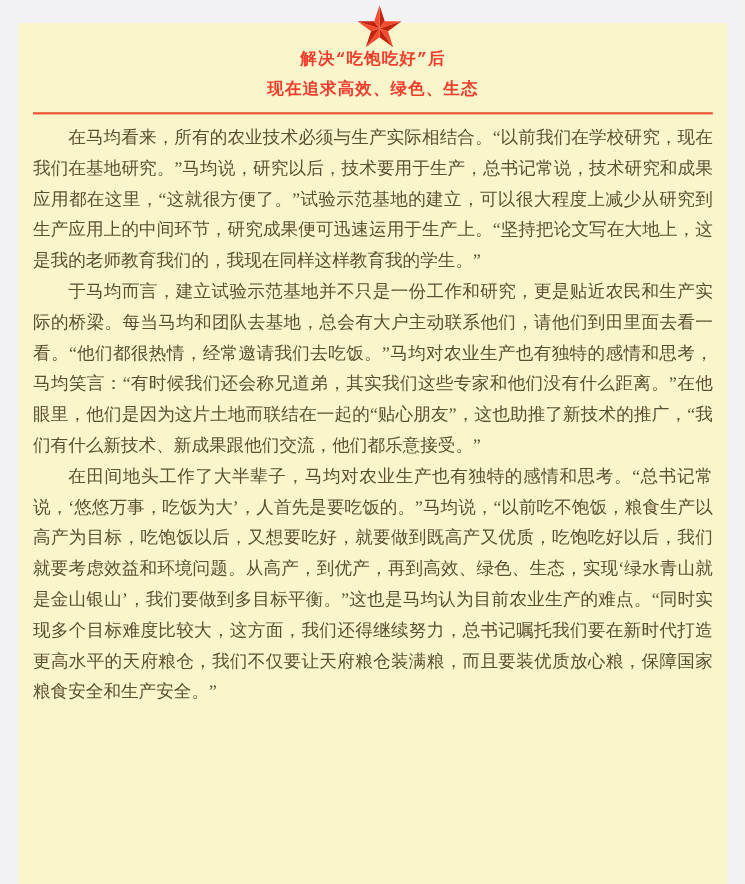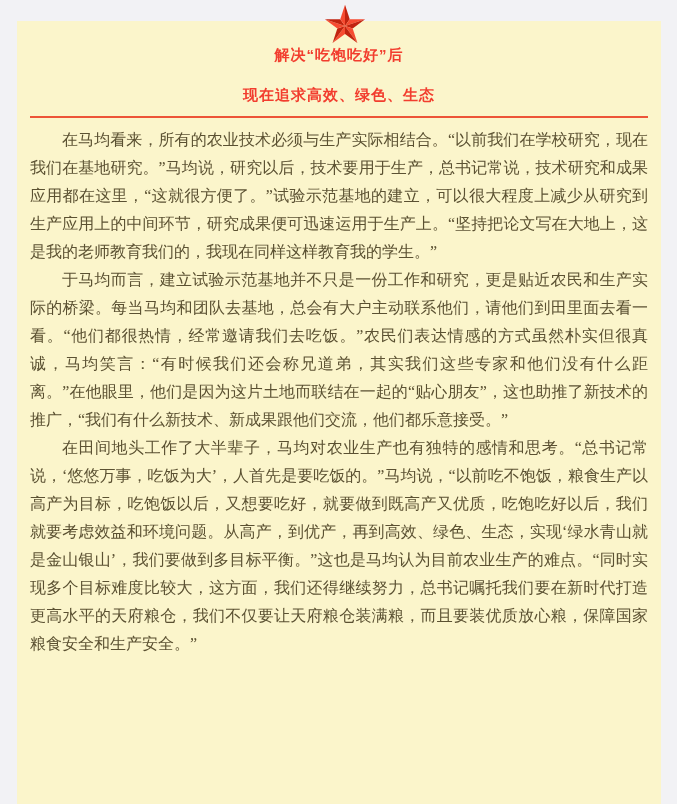--- a/index.html
+++ b/index.html
@@ -33,22 +33,22 @@
   .star svg { display: block; width: 46px; height: 44px; }
   .title {
     font-family: "Liberation Sans", "DejaVu Sans", sans-serif;
     font-size: 15px;
     font-weight: bold;
     color: #f23d2e;
     text-align: center;
     line-height: 16px;
     letter-spacing: 1px;
   }
-  .title-1 { margin-top: 26px; }
-  .title-2 { margin-top: 24px; }
+  .title-1 { margin-top: 26px; font-family: Liberation Mono, monospace; }
+  .title-2 { margin-top: 10px; }
   .divider {
     margin: 13px 13px 0 13px;
     height: 0;
     border-top: 2px solid #ed5438;
   }
   .content {
     margin: 8px 13px 0 13px;
     color: #5b5132;
     font-size: 16px;
     line-height: 28px;
@@ -81,17 +81,17 @@
   </div>
 
   <div class="title title-1">解决“吃饱吃好”后</div>
 
   <div class="title title-2">现在追求高效、绿色、生态</div>
 
   <div class="divider"></div>
 
   <div class="content">
     <p>在马均看来，所有的农业技术必须与生产实际相结合。“以前我们在学校研究，现在我们在基地研究。”马均说，研究以后，技术要用于生产，总书记常说，技术研究和成果应用都在这里，“这就很方便了。”试验示范基地的建立，可以很大程度上减少从研究到生产应用上的中间环节，研究成果便可迅速运用于生产上。“坚持把论文写在大地上，这是我的老师教育我们的，我现在同样这样教育我的学生。”</p>
-    <p>于马均而言，建立试验示范基地并不只是一份工作和研究，更是贴近农民和生产实际的桥梁。每当马均和团队去基地，总会有大户主动联系他们，请他们到田里面去看一看。“他们都很热情，经常邀请我们去吃饭。”农民们表达情感的方式虽然朴实但很真诚，马均笑言：“有时候我们还会称兄道弟，其实我们这些专家和他们没有什么距离。”在他眼里，他们是因为这片土地而联结在一起的“贴心朋友”，这也助推了新技术的推广，“我们有什么新技术、新成果跟他们交流，他们都乐意接受。”</p>
+    <p>于马均而言，建立试验示范基地并不只是一份工作和研究，更是贴近农民和生产实际的桥梁。每当马均和团队去基地，总会有大户主动联系他们，请他们到田里面去看一看。“他们都很热情，经常邀请我们去吃饭。”马均对农业生产也有独特的感情和思考，马均笑言：“有时候我们还会称兄道弟，其实我们这些专家和他们没有什么距离。”在他眼里，他们是因为这片土地而联结在一起的“贴心朋友”，这也助推了新技术的推广，“我们有什么新技术、新成果跟他们交流，他们都乐意接受。”</p>
     <p>在田间地头工作了大半辈子，马均对农业生产也有独特的感情和思考。“总书记常说，‘悠悠万事，吃饭为大’，人首先是要吃饭的。”马均说，“以前吃不饱饭，粮食生产以高产为目标，吃饱饭以后，又想要吃好，就要做到既高产又优质，吃饱吃好以后，我们就要考虑效益和环境问题。从高产，到优产，再到高效、绿色、生态，实现‘绿水青山就是金山银山’，我们要做到多目标平衡。”这也是马均认为目前农业生产的难点。“同时实现多个目标难度比较大，这方面，我们还得继续努力，总书记嘱托我们要在新时代打造更高水平的天府粮仓，我们不仅要让天府粮仓装满粮，而且要装优质放心粮，保障国家粮食安全和生产安全。”</p>
   </div>
 
 </div>
 
 </body></html>

